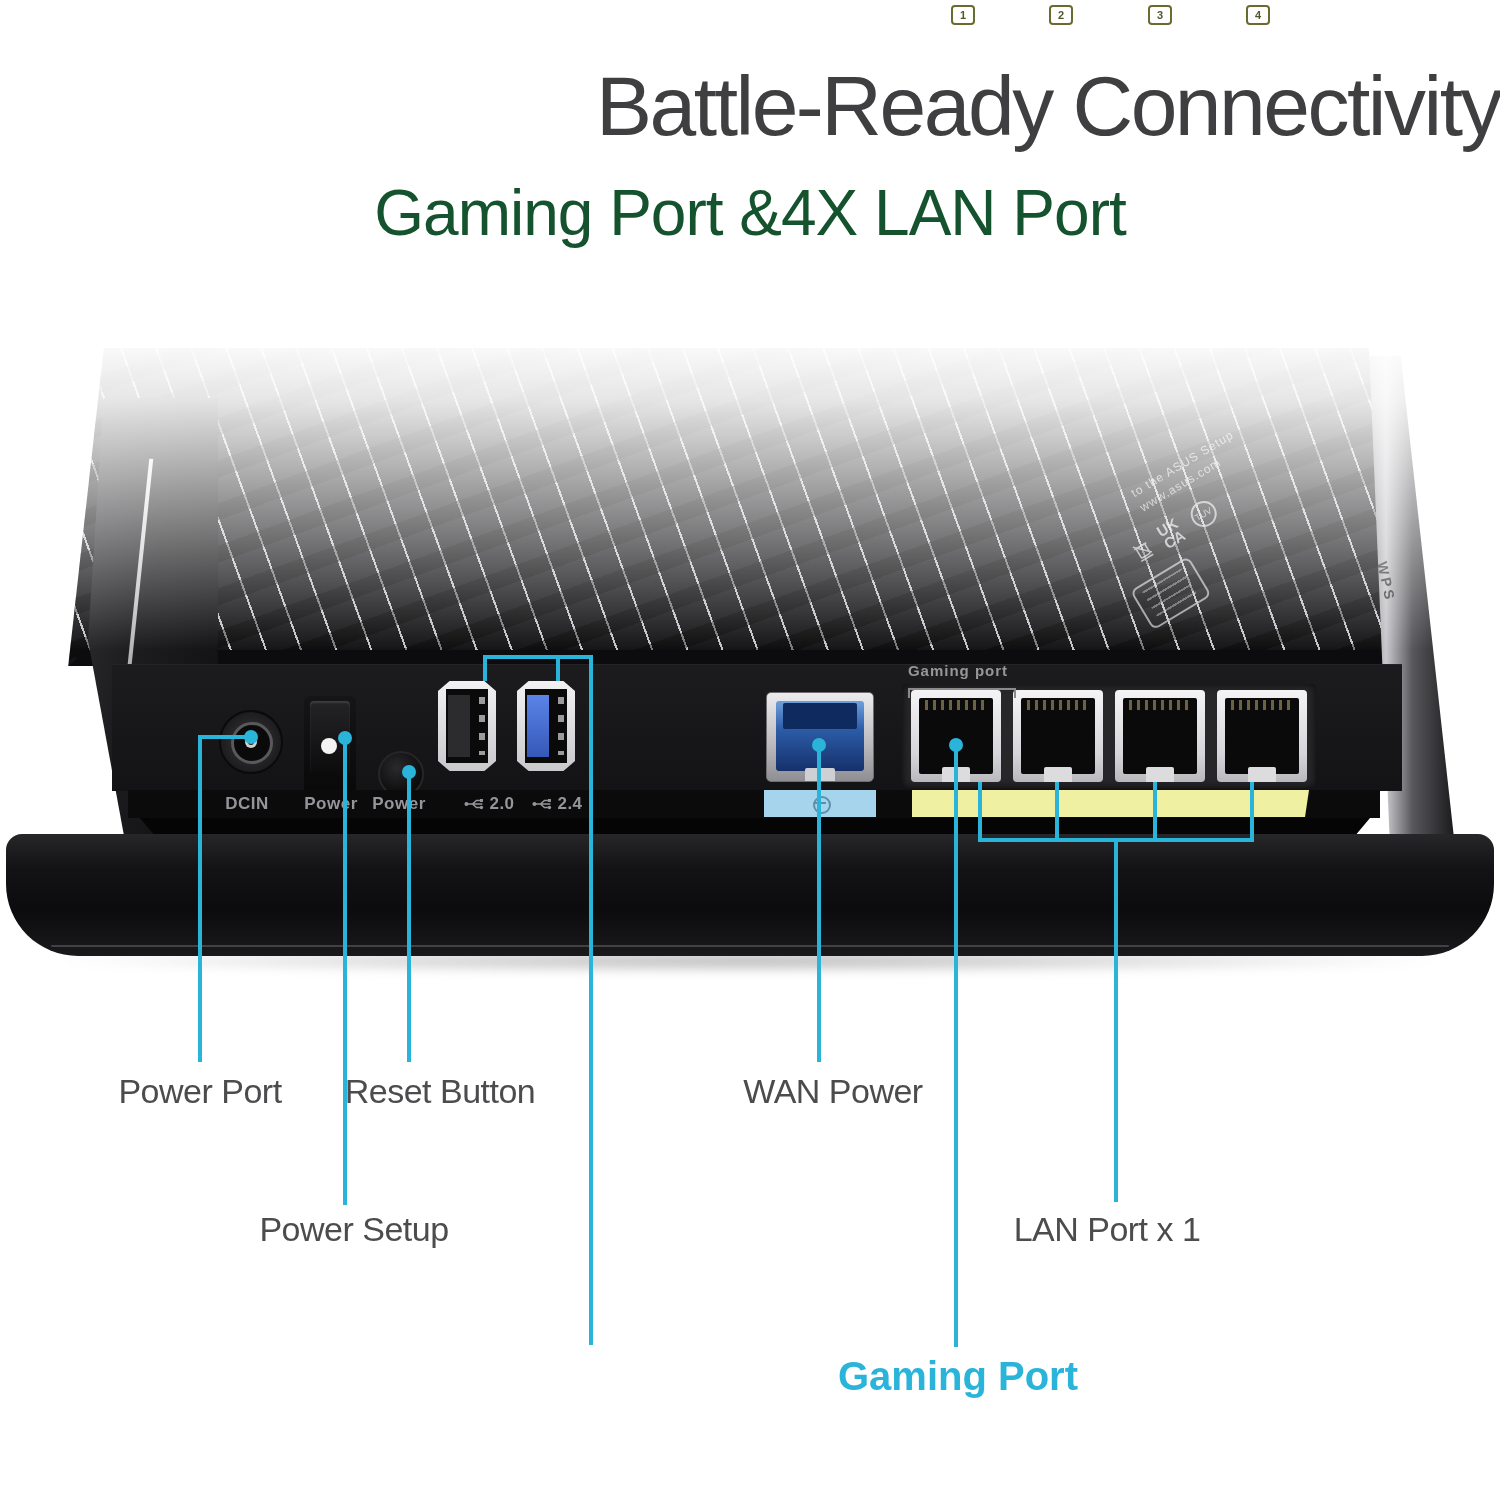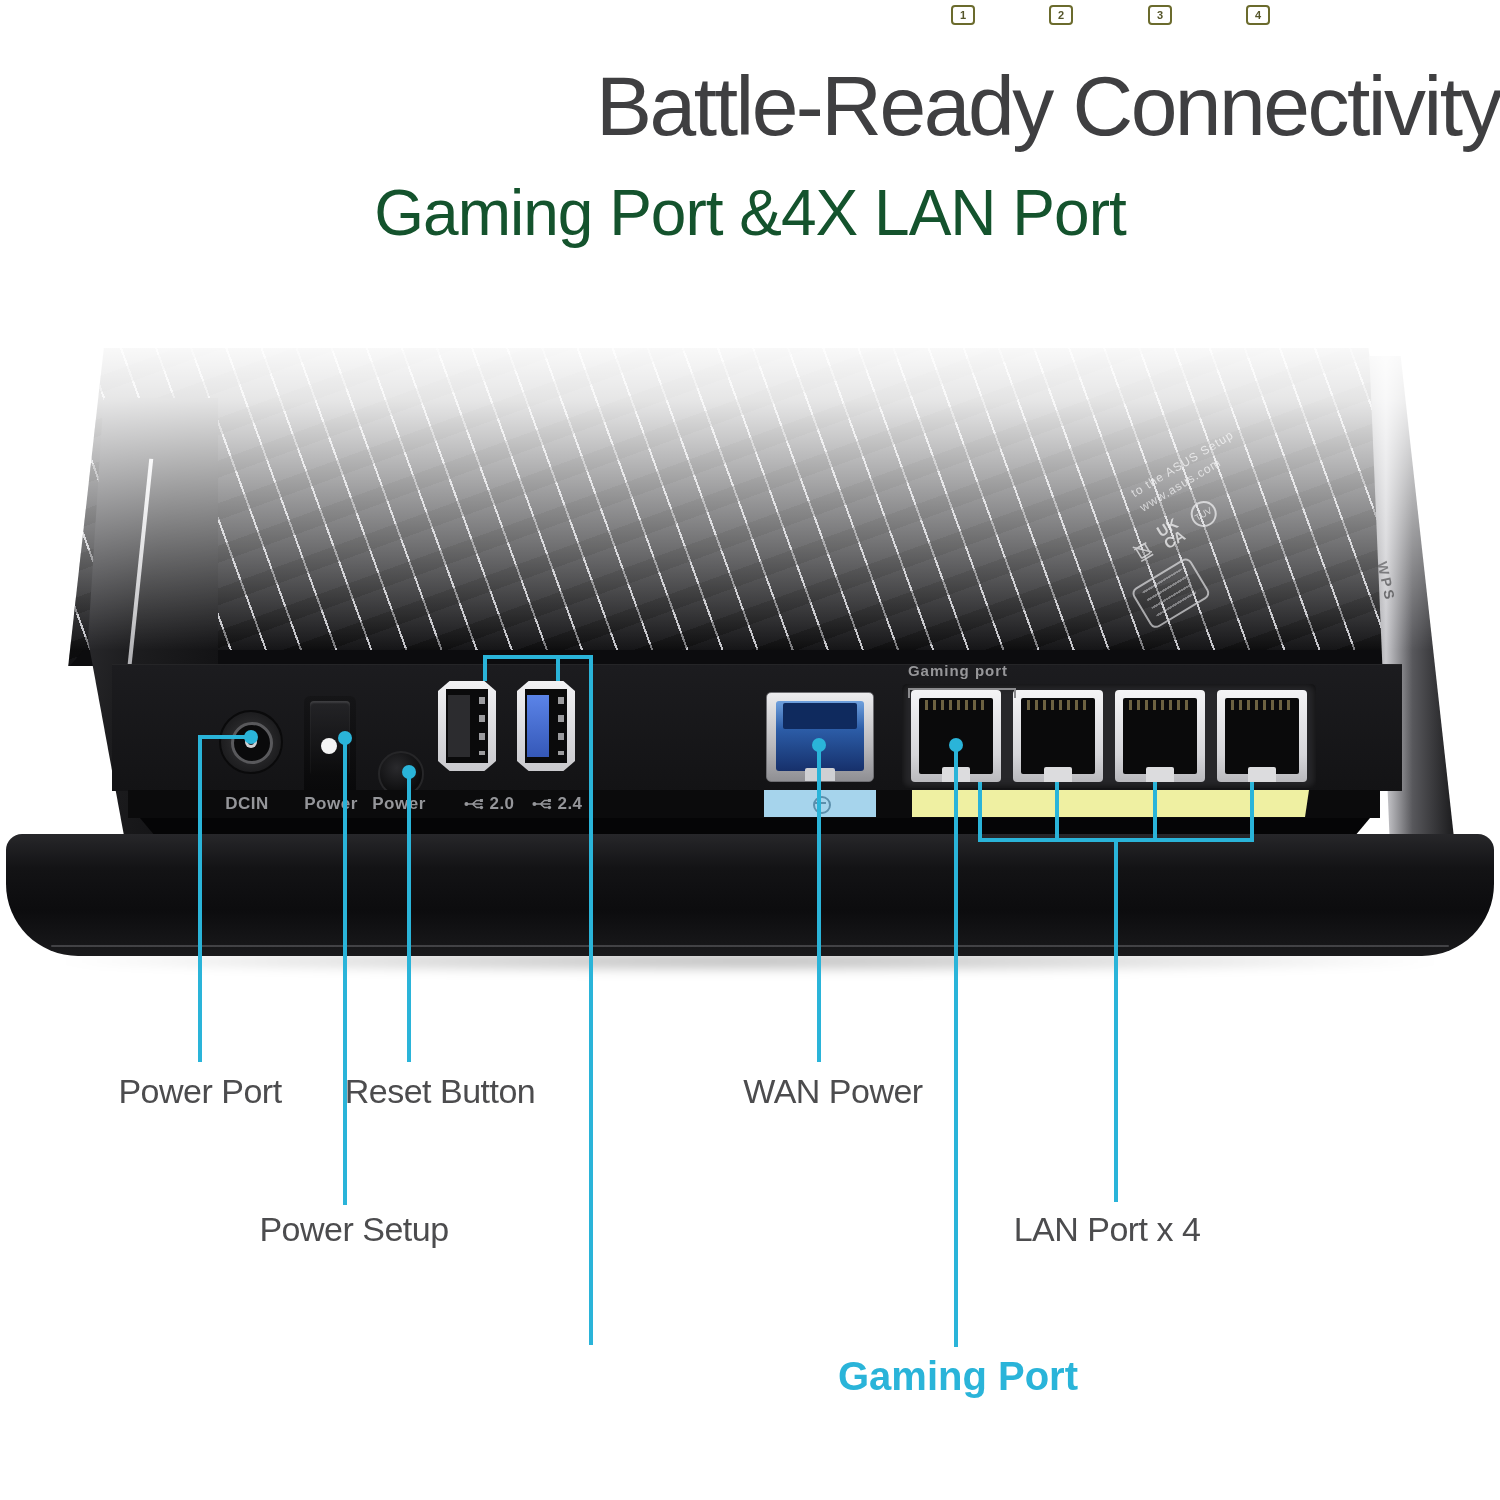--- a/index.html
+++ b/index.html
@@ -361,16 +361,16 @@
       <polyline class="co" points="1252,782 1252,840"></polyline>
       <polyline class="co" points="978,840 1254,840"></polyline>
       <polyline class="co" points="1116,840 1116,1202"></polyline>
     </g>
   </svg>
 
   <div class="abs callout-label" style="left:200px;top:1072px">Power Port</div>
   <div class="abs callout-label" style="left:440px;top:1072px">Reset Button</div>
   <div class="abs callout-label" style="left:833px;top:1072px">WAN Power</div>
   <div class="abs callout-label" style="left:354px;top:1210px">Power Setup</div>
-  <div class="abs callout-label" style="left:1107px;top:1210px">LAN Port x 4</div>
+  <div class="abs callout-label" style="left:1107px;top:1210px">LAN Port x 1</div>
   <div class="abs gaming-label" style="left:958px;top:1354px">Gaming Port</div>
 
 </div>
 
 </body></html>

